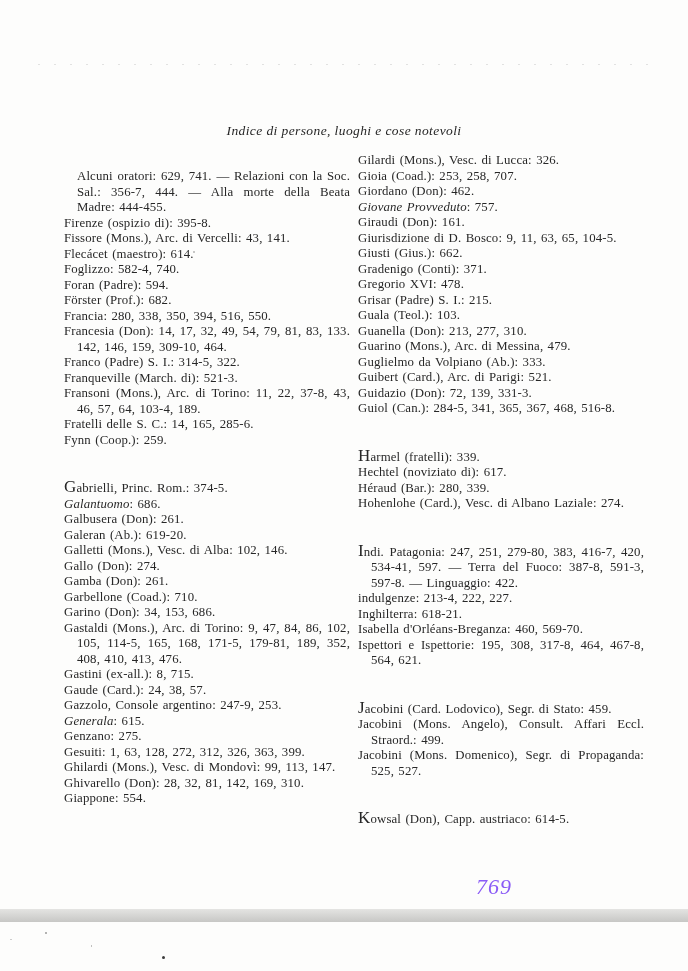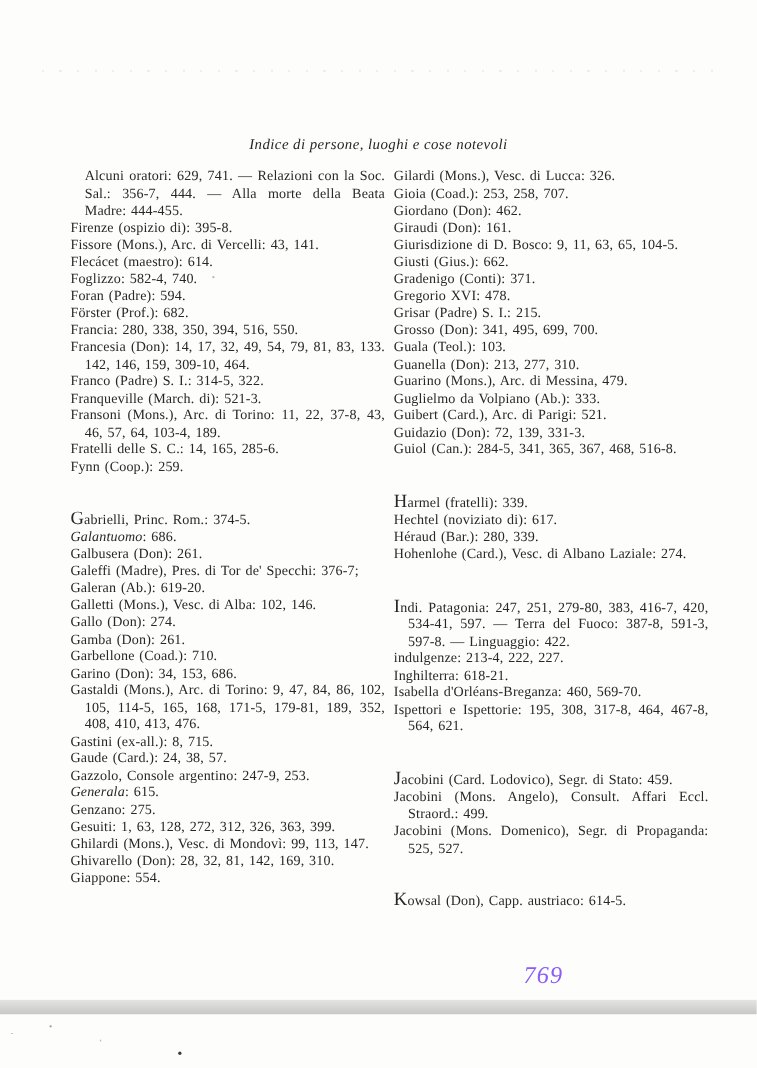--- a/index.html
+++ b/index.html
@@ -43,21 +43,21 @@
   .entry{
     font-size:12.8px;
     line-height:15.5px;
     text-align:justify;
     text-indent:-13px;
     padding-left:13px;
     letter-spacing:.15px;
     word-spacing:1px;
     color:#272727;
   }
-  .entry.cont{text-indent:0;}
+  .entry.cont{text-indent:0;margin-top:16px;}
   .entry.gap{margin-top:30px;}
   .entry em{font-style:italic;}
   .bigcap{font-size:17px;line-height:1;}
   .pagenum{
     position:absolute;
     top:874px;left:452px;
     width:84px;
     text-align:center;
     font-size:22px;
     font-style:italic;
@@ -94,21 +94,20 @@
         <div class="entry">Francia: 280, 338, 350, 394, 516, 550.</div>
         <div class="entry">Francesia (Don): 14, 17, 32, 49, 54, 79, 81, 83, 133. 142, 146, 159, 309-10, 464.</div>
         <div class="entry">Franco (Padre) S. I.: 314-5, 322.</div>
         <div class="entry">Franqueville (March. di): 521-3.</div>
         <div class="entry">Fransoni (Mons.), Arc. di Torino: 11, 22, 37-8, 43, 46, 57, 64, 103-4, 189.</div>
         <div class="entry">Fratelli delle S. C.: 14, 165, 285-6.</div>
         <div class="entry">Fynn (Coop.): 259.</div>
         <div class="entry gap"><span class="bigcap">G</span>abrielli, Princ. Rom.: 374-5.</div>
         <div class="entry"><em>Galantuomo</em>: 686.</div>
         <div class="entry">Galbusera (Don): 261.</div>
-        <div class="entry">Galeffi (Madre), Pres. di Tor de' Specchi: 376-7;</div>
         <div class="entry">Galeran (Ab.): 619-20.</div>
         <div class="entry">Galletti (Mons.), Vesc. di Alba: 102, 146.</div>
         <div class="entry">Gallo (Don): 274.</div>
         <div class="entry">Gamba (Don): 261.</div>
         <div class="entry">Garbellone (Coad.): 710.</div>
         <div class="entry">Garino (Don): 34, 153, 686.</div>
         <div class="entry">Gastaldi (Mons.), Arc. di Torino: 9, 47, 84, 86, 102, 105, 114-5, 165, 168, 171-5, 179-81, 189, 352, 408, 410, 413, 476.</div>
         <div class="entry">Gastini (ex-all.): 8, 715.</div>
         <div class="entry">Gaude (Card.): 24, 38, 57.</div>
         <div class="entry">Gazzolo, Console argentino: 247-9, 253.</div>
@@ -116,27 +115,27 @@
         <div class="entry">Genzano: 275.</div>
         <div class="entry">Gesuiti: 1, 63, 128, 272, 312, 326, 363, 399.</div>
         <div class="entry">Ghilardi (Mons.), Vesc. di Mondovì: 99, 113, 147.</div>
         <div class="entry">Ghivarello (Don): 28, 32, 81, 142, 169, 310.</div>
         <div class="entry">Giappone: 554.</div>
       </div>
     <div class="col">
         <div class="entry">Gilardi (Mons.), Vesc. di Lucca: 326.</div>
         <div class="entry">Gioia (Coad.): 253, 258, 707.</div>
         <div class="entry">Giordano (Don): 462.</div>
+        <div class="entry"><em>Giovane Provveduto</em>: 757.</div>
         <div class="entry">Giraudi (Don): 161.</div>
         <div class="entry">Giurisdizione di D. Bosco: 9, 11, 63, 65, 104-5.</div>
         <div class="entry">Giusti (Gius.): 662.</div>
         <div class="entry">Gradenigo (Conti): 371.</div>
         <div class="entry">Gregorio XVI: 478.</div>
         <div class="entry">Grisar (Padre) S. I.: 215.</div>
-        <div class="entry">Grosso (Don): 341, 495, 699, 700.</div>
         <div class="entry">Guala (Teol.): 103.</div>
         <div class="entry">Guanella (Don): 213, 277, 310.</div>
         <div class="entry">Guarino (Mons.), Arc. di Messina, 479.</div>
         <div class="entry">Guglielmo da Volpiano (Ab.): 333.</div>
         <div class="entry">Guibert (Card.), Arc. di Parigi: 521.</div>
         <div class="entry">Guidazio (Don): 72, 139, 331-3.</div>
         <div class="entry">Guiol (Can.): 284-5, 341, 365, 367, 468, 516-8.</div>
         <div class="entry gap"><span class="bigcap">H</span>armel (fratelli): 339.</div>
         <div class="entry">Hechtel (noviziato di): 617.</div>
         <div class="entry">Héraud (Bar.): 280, 339.</div>

